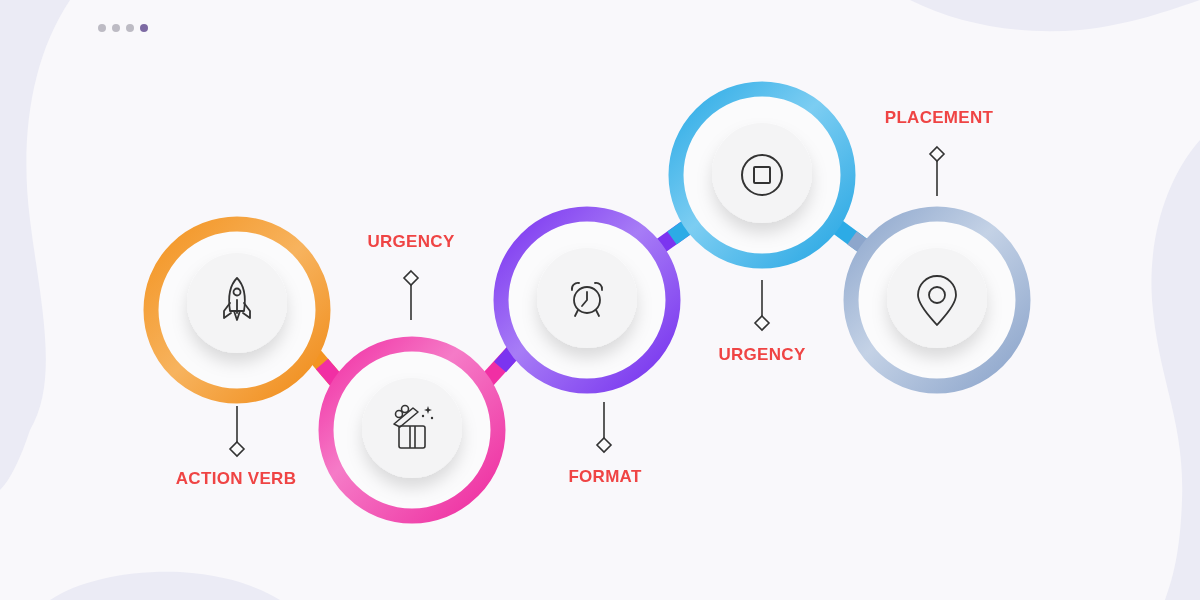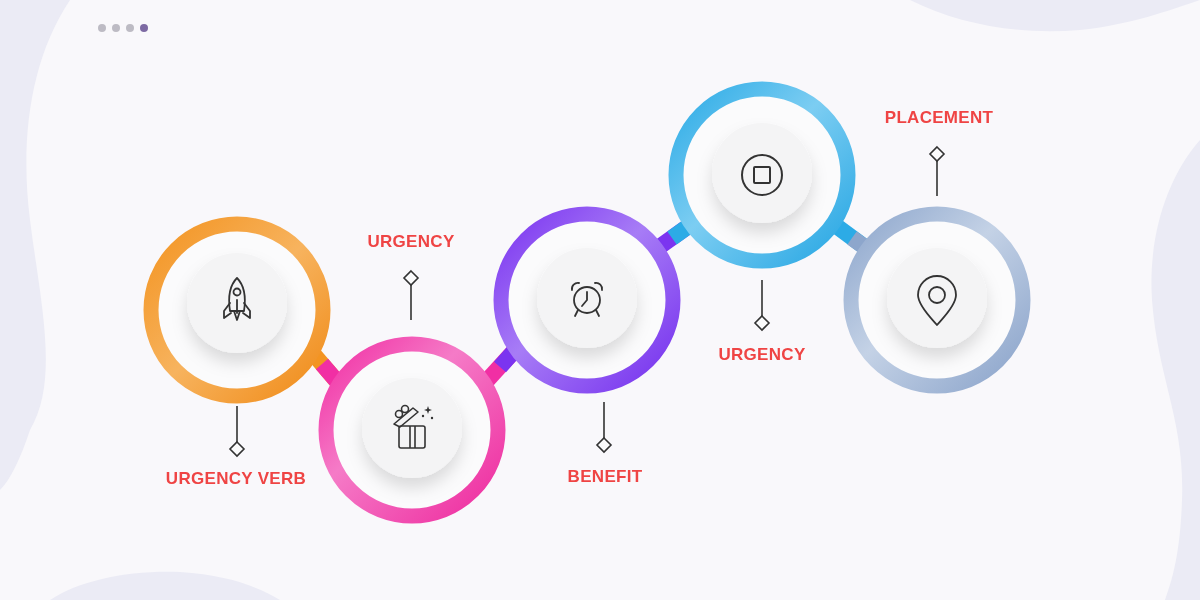--- a/index.html
+++ b/index.html
@@ -156,17 +156,17 @@
       <line x1="762" y1="280" x2="762" y2="316"></line>
       <path d="M762 316 L769 323 L762 330 L755 323 Z"></path>
     </g>
     <g>
       <line x1="937" y1="161" x2="937" y2="196"></line>
       <path d="M937 147 L944 154 L937 161 L930 154 Z"></path>
     </g>
   </g>
 </svg>
 
-<div class="label" style="left:236px; top:469px;">URGENCY VERB</div>
+<div class="label" style="left:236px; top:469px;">ACTION VERB</div>
 <div class="label" style="left:411px; top:232px;">URGENCY</div>
-<div class="label" style="left:605px; top:467px;">BENEFIT</div>
+<div class="label" style="left:605px; top:467px;">FORMAT</div>
 <div class="label" style="left:762px; top:345px;">URGENCY</div>
 <div class="label" style="left:939px; top:108px;">PLACEMENT</div>
 
 </body></html>

